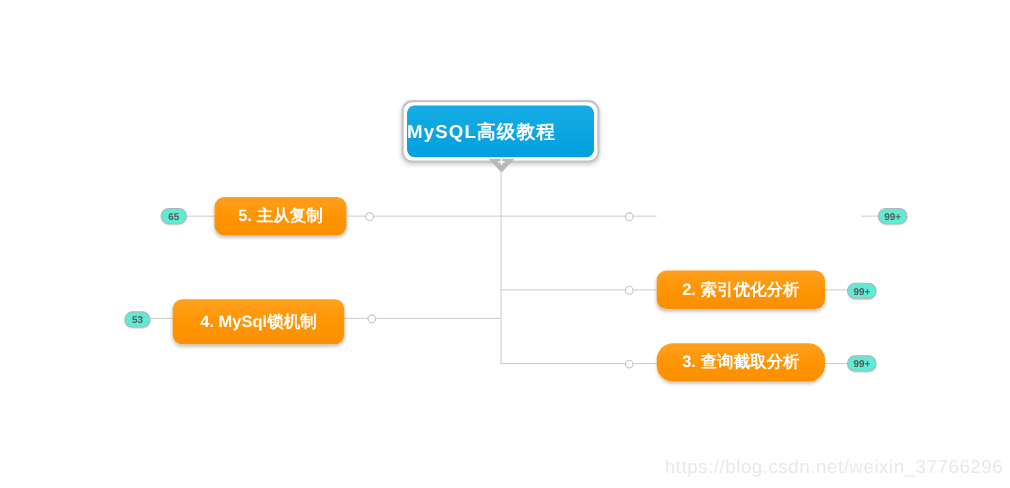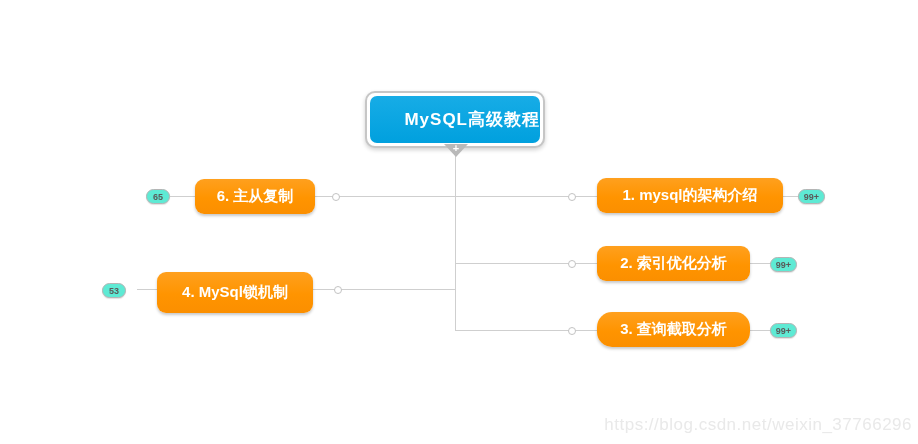--- a/index.html
+++ b/index.html
@@ -22,21 +22,21 @@
   
   .root-frame{
     position:absolute;left:365px;top:91px;width:180px;height:57px;
     box-sizing:border-box;border:2px solid #c6c6c6;border-radius:10px;
     background:#ffffff;box-shadow:0 2px 4px rgba(0,0,0,.18);
   }
   .root-node{
     position:absolute;left:3px;top:3px;right:3px;bottom:3px;
     border-radius:7px;
     background:linear-gradient(180deg,#17ace6 0%,#00a0de 100%);
-    display:flex;align-items:center;justify-content:flex-end;
+    display:flex;align-items:center;justify-content:flex-start;
     color:#ffffff;font-weight:bold;font-size:17px;letter-spacing:1px;
   }
   
   .expander{
     position:absolute;left:444px;top:144px;width:24px;height:13px;
     background:#b9b9b9;
     clip-path:polygon(0 0,100% 0,50% 100%);
     display:flex;align-items:flex-start;justify-content:center;
     color:#ffffff;font-size:11px;font-weight:bold;line-height:9px;
     cursor:pointer;
@@ -57,21 +57,21 @@
   .t-r3{left:597px;top:312px;width:153px;height:35px;border-radius:15px;}
   
   .badge{
     position:absolute;box-sizing:border-box;height:15px;
     border:1px solid #b5b5b5;border-radius:8px;background:#5eead4;
     color:#5a5a5a;font-size:9px;font-weight:bold;
     display:flex;align-items:center;justify-content:center;
     box-shadow:0 1px 1px rgba(0,0,0,.12);
   }
   .b-65 {left:146px;top:189px;width:24px;}
-  .b-53 {left:102px;top:283px;width:24px;}
+  .b-53 {left:113px;top:283px;width:24px;}
   .b-99a{left:798px;top:189px;width:27px;}
   .b-99b{left:770px;top:257px;width:27px;}
   .b-99c{left:770px;top:323px;width:27px;}
   
   .watermark{
     position:absolute;right:6px;top:415px;
     color:#e9e9e9;font-size:17px;letter-spacing:.5px;
     user-select:none;
   }
 </style>
@@ -105,29 +105,26 @@
   <div class="root-frame">
     <div class="root-node">
       <span>MySQL高级教程</span>
     </div>
   </div>
   <div class="expander">
     <span>+</span>
   </div>
 
   <div class="topic t-l1">
-    <span>6. 主从复制</span>
+    <span>5. 主从复制</span>
   </div>
   <div class="topic t-l2">
     <span>4. MySql锁机制</span>
   </div>
 
-  <div class="topic t-r1">
-    <span>1. mysql的架构介绍</span>
-  </div>
   <div class="topic t-r2">
     <span>2. 索引优化分析</span>
   </div>
   <div class="topic t-r3">
     <span>3. 查询截取分析</span>
   </div>
 
   <div class="badge b-65">65</div>
   <div class="badge b-53">53</div>
   <div class="badge b-99a">99+</div>

